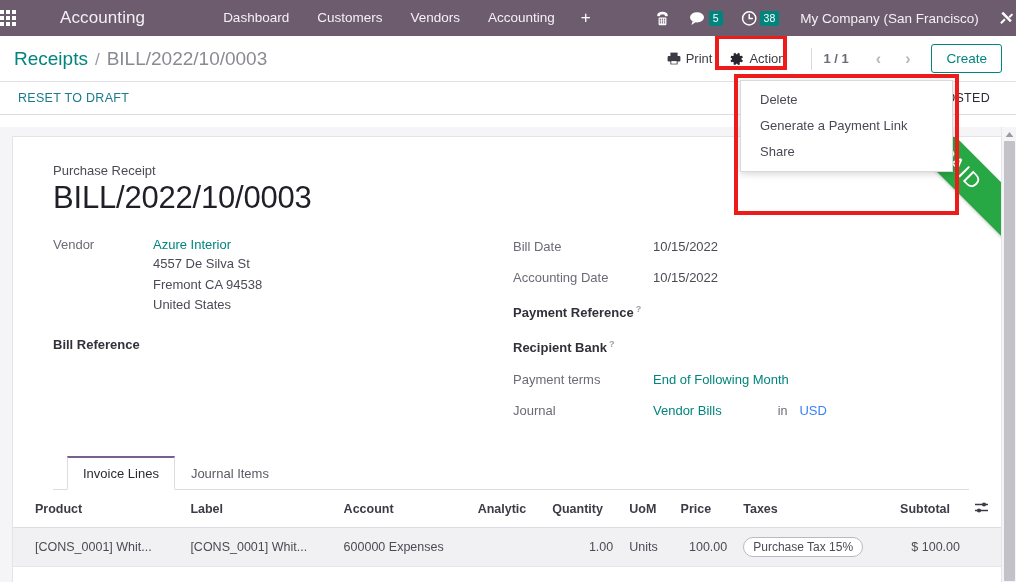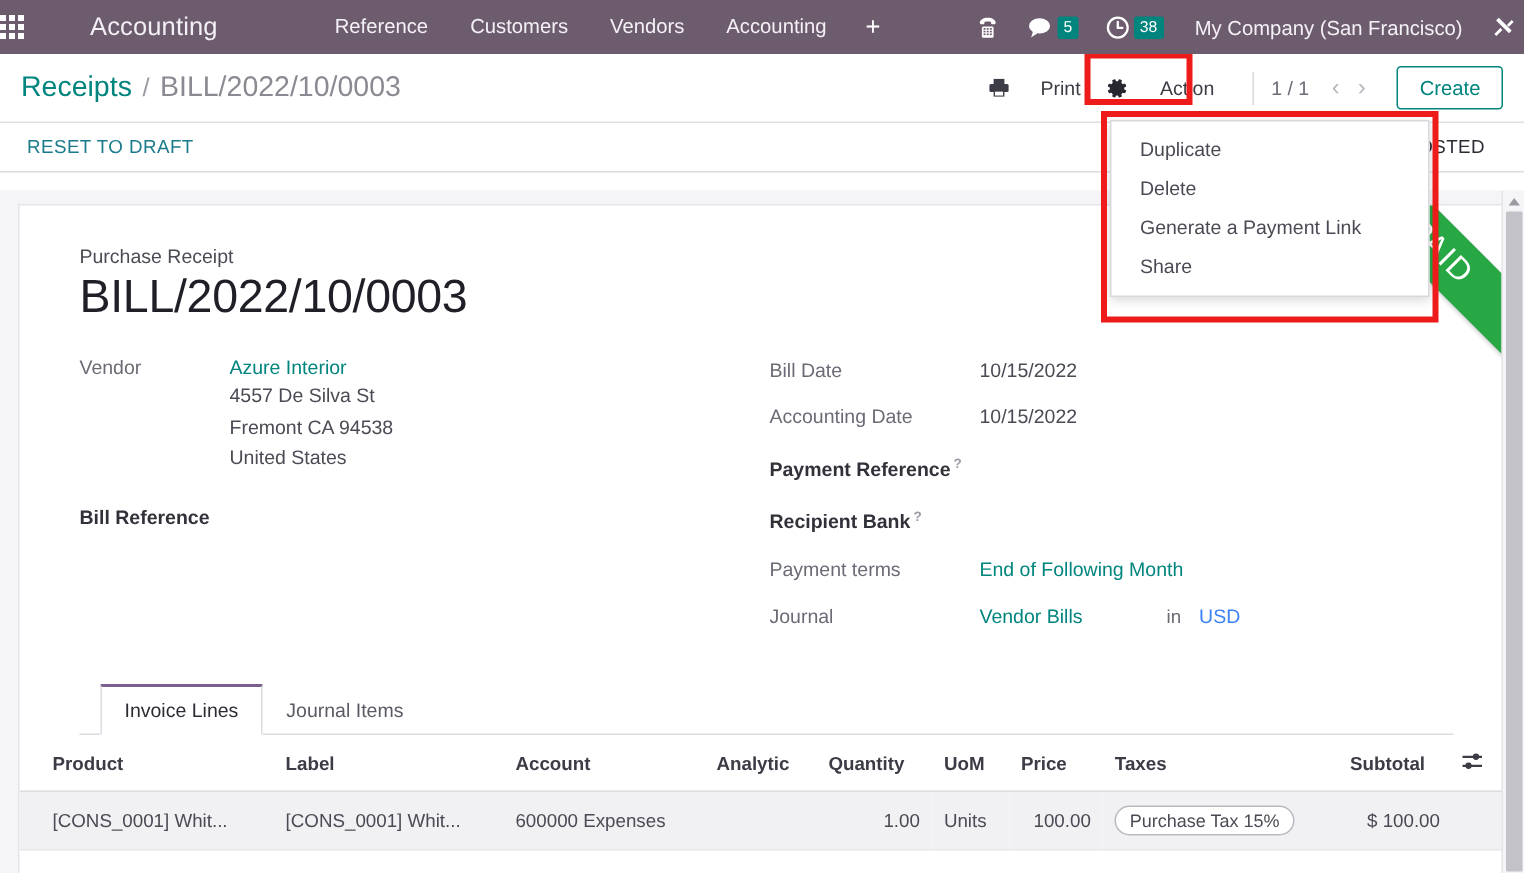--- a/index.html
+++ b/index.html
@@ -94,32 +94,32 @@
     z-index: 4;
   }
   .breadcrumb { display: flex; align-items: baseline; }
   .bc-root { font-size: 19px; color: #00857e; cursor: pointer; }
   .bc-sep { font-size: 17px; color: #9a9aa3; padding: 0 7px; }
   .bc-current { font-size: 19px; color: #8a8a93; }
 
   .cp-right { margin-left: auto; display: flex; align-items: center; }
   .btn-plain {
     font-size: 13px; color: #3c3c46; background: transparent; border: none;
-    padding: 6px 9px; display: flex; align-items: center; gap: 21px; cursor: pointer;
+    padding: 6px 9px; display: flex; align-items: center; gap: 5px; cursor: pointer;
     font-family: inherit;
   }
   .btn-action-wrap { position: relative; }
   .action-highlight {
     position: absolute;
     left: -6px; top: -10px; width: 72px; height: 35px;
     border: 4px solid #ee1b1b;
     pointer-events: none;
   }
   .cp-divider { width: 1px; height: 22px; background: #d8d8dd; margin: 0 12px 0 16px; }
-  .pager { display: flex; align-items: center; color: #6b6b76; font-size: 13px; gap: 2px;}
+  .pager { display: flex; align-items: center; color: #6b6b76; font-size: 13px; gap: 14px; font-weight: bold;}
   .pager .count { padding-right: 8px; }
   .pager .arrow { color: #b6b6bf; font-size: 16px; padding: 0 5px; cursor: pointer; line-height: 1; }
   .btn-create {
     margin-left: 16px;
     font-size: 13.5px;
     color: #00857e;
     background: #ffffff;
     border: 1px solid #00857e;
     border-radius: 3px;
     padding: 6px 14px;
@@ -321,21 +321,21 @@
         <i></i>
         <i></i>
         <i></i>
         <i></i>
     </span>
   </div>
 
   <div class="brand">Accounting</div>
 
   <div class="nav-menu">
-    <div class="nav-item">Reference</div>
+    <div class="nav-item">Dashboard</div>
     <div class="nav-item">Customers</div>
     <div class="nav-item">Vendors</div>
     <div class="nav-item">Accounting</div>
     <div class="nav-plus">+</div>
   </div>
 
   <div class="nav-right">
 
     <div class="nav-sys">
       <svg width="17" height="17" viewBox="0 0 17 17">
@@ -559,18 +559,17 @@
 <div class="scrollbar">
   <div class="sb-up">
     <svg width="9" height="7" viewBox="0 0 9 7">
         <path d="M4.5 1 L8.3 6 L0.7 6 Z" fill="#9a9aa3"></path>
       </svg>
   </div>
   <div class="sb-thumb"></div>
 </div>
 
 <div class="dropdown">
-  <div class="dd-item">Duplicate</div>
   <div class="dd-item">Delete</div>
   <div class="dd-item">Generate a Payment Link</div>
   <div class="dd-item">Share</div>
 </div>
 <div class="dropdown-highlight"></div>
 
 </body></html>

